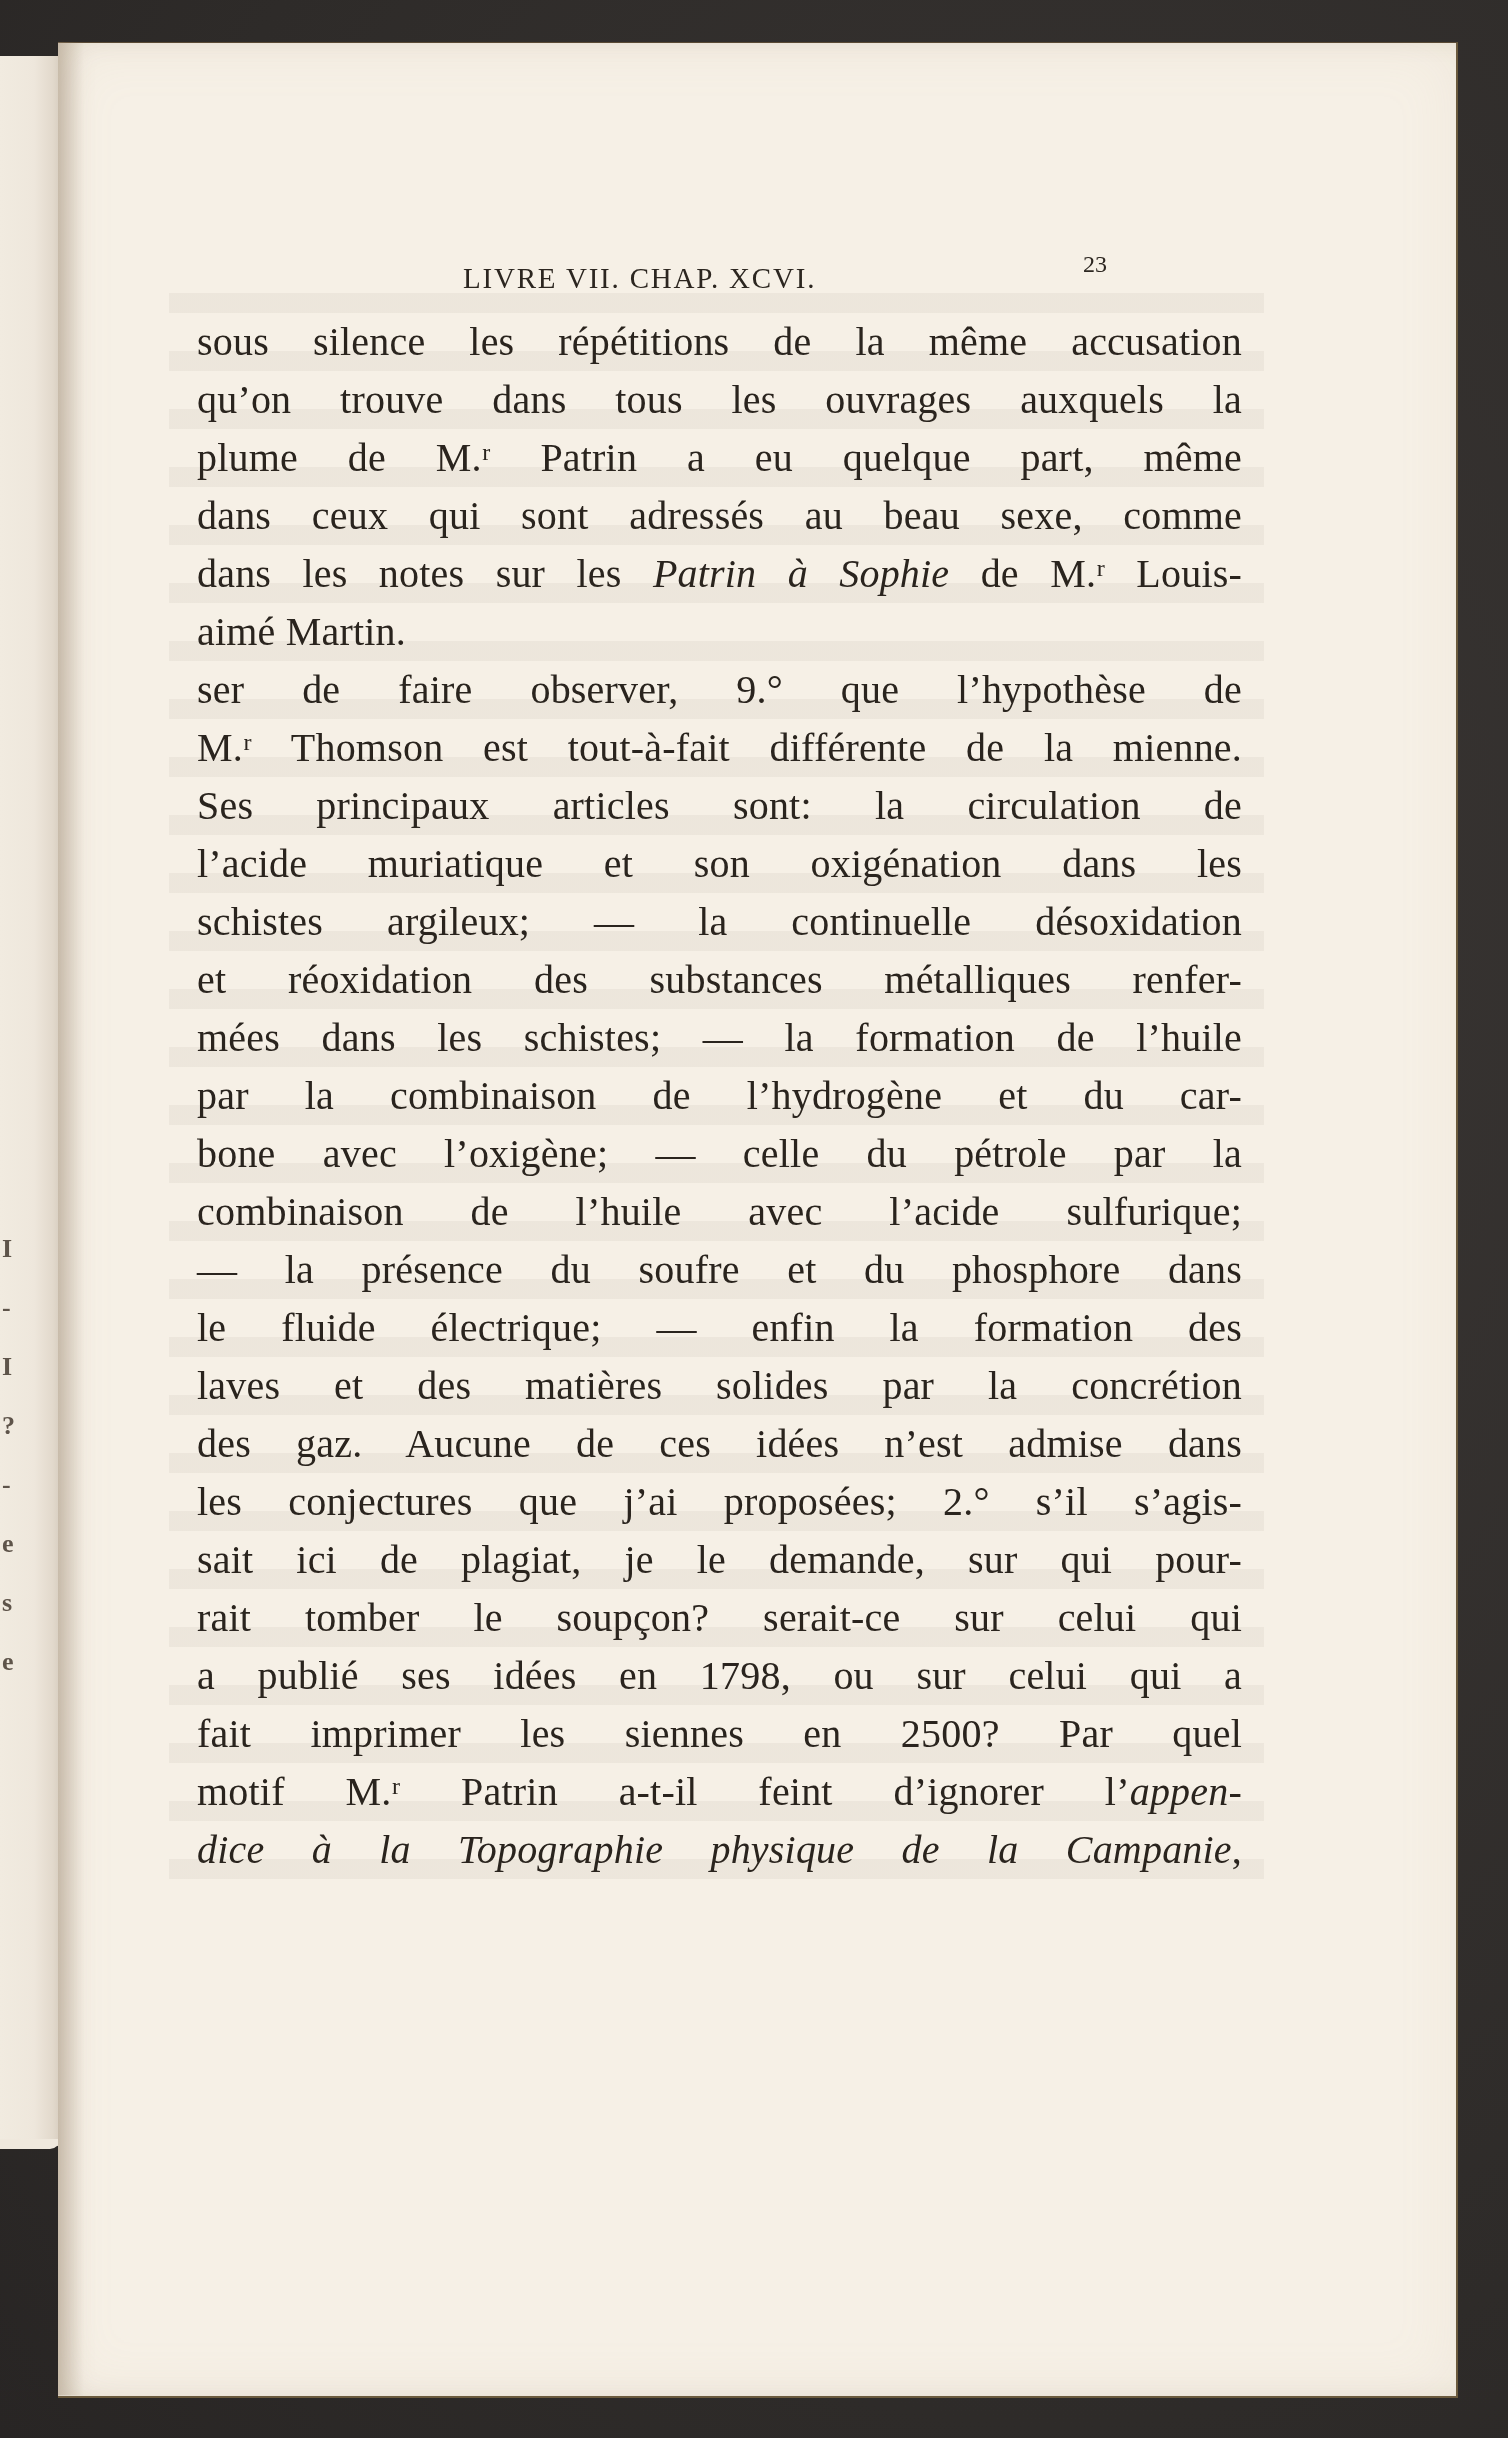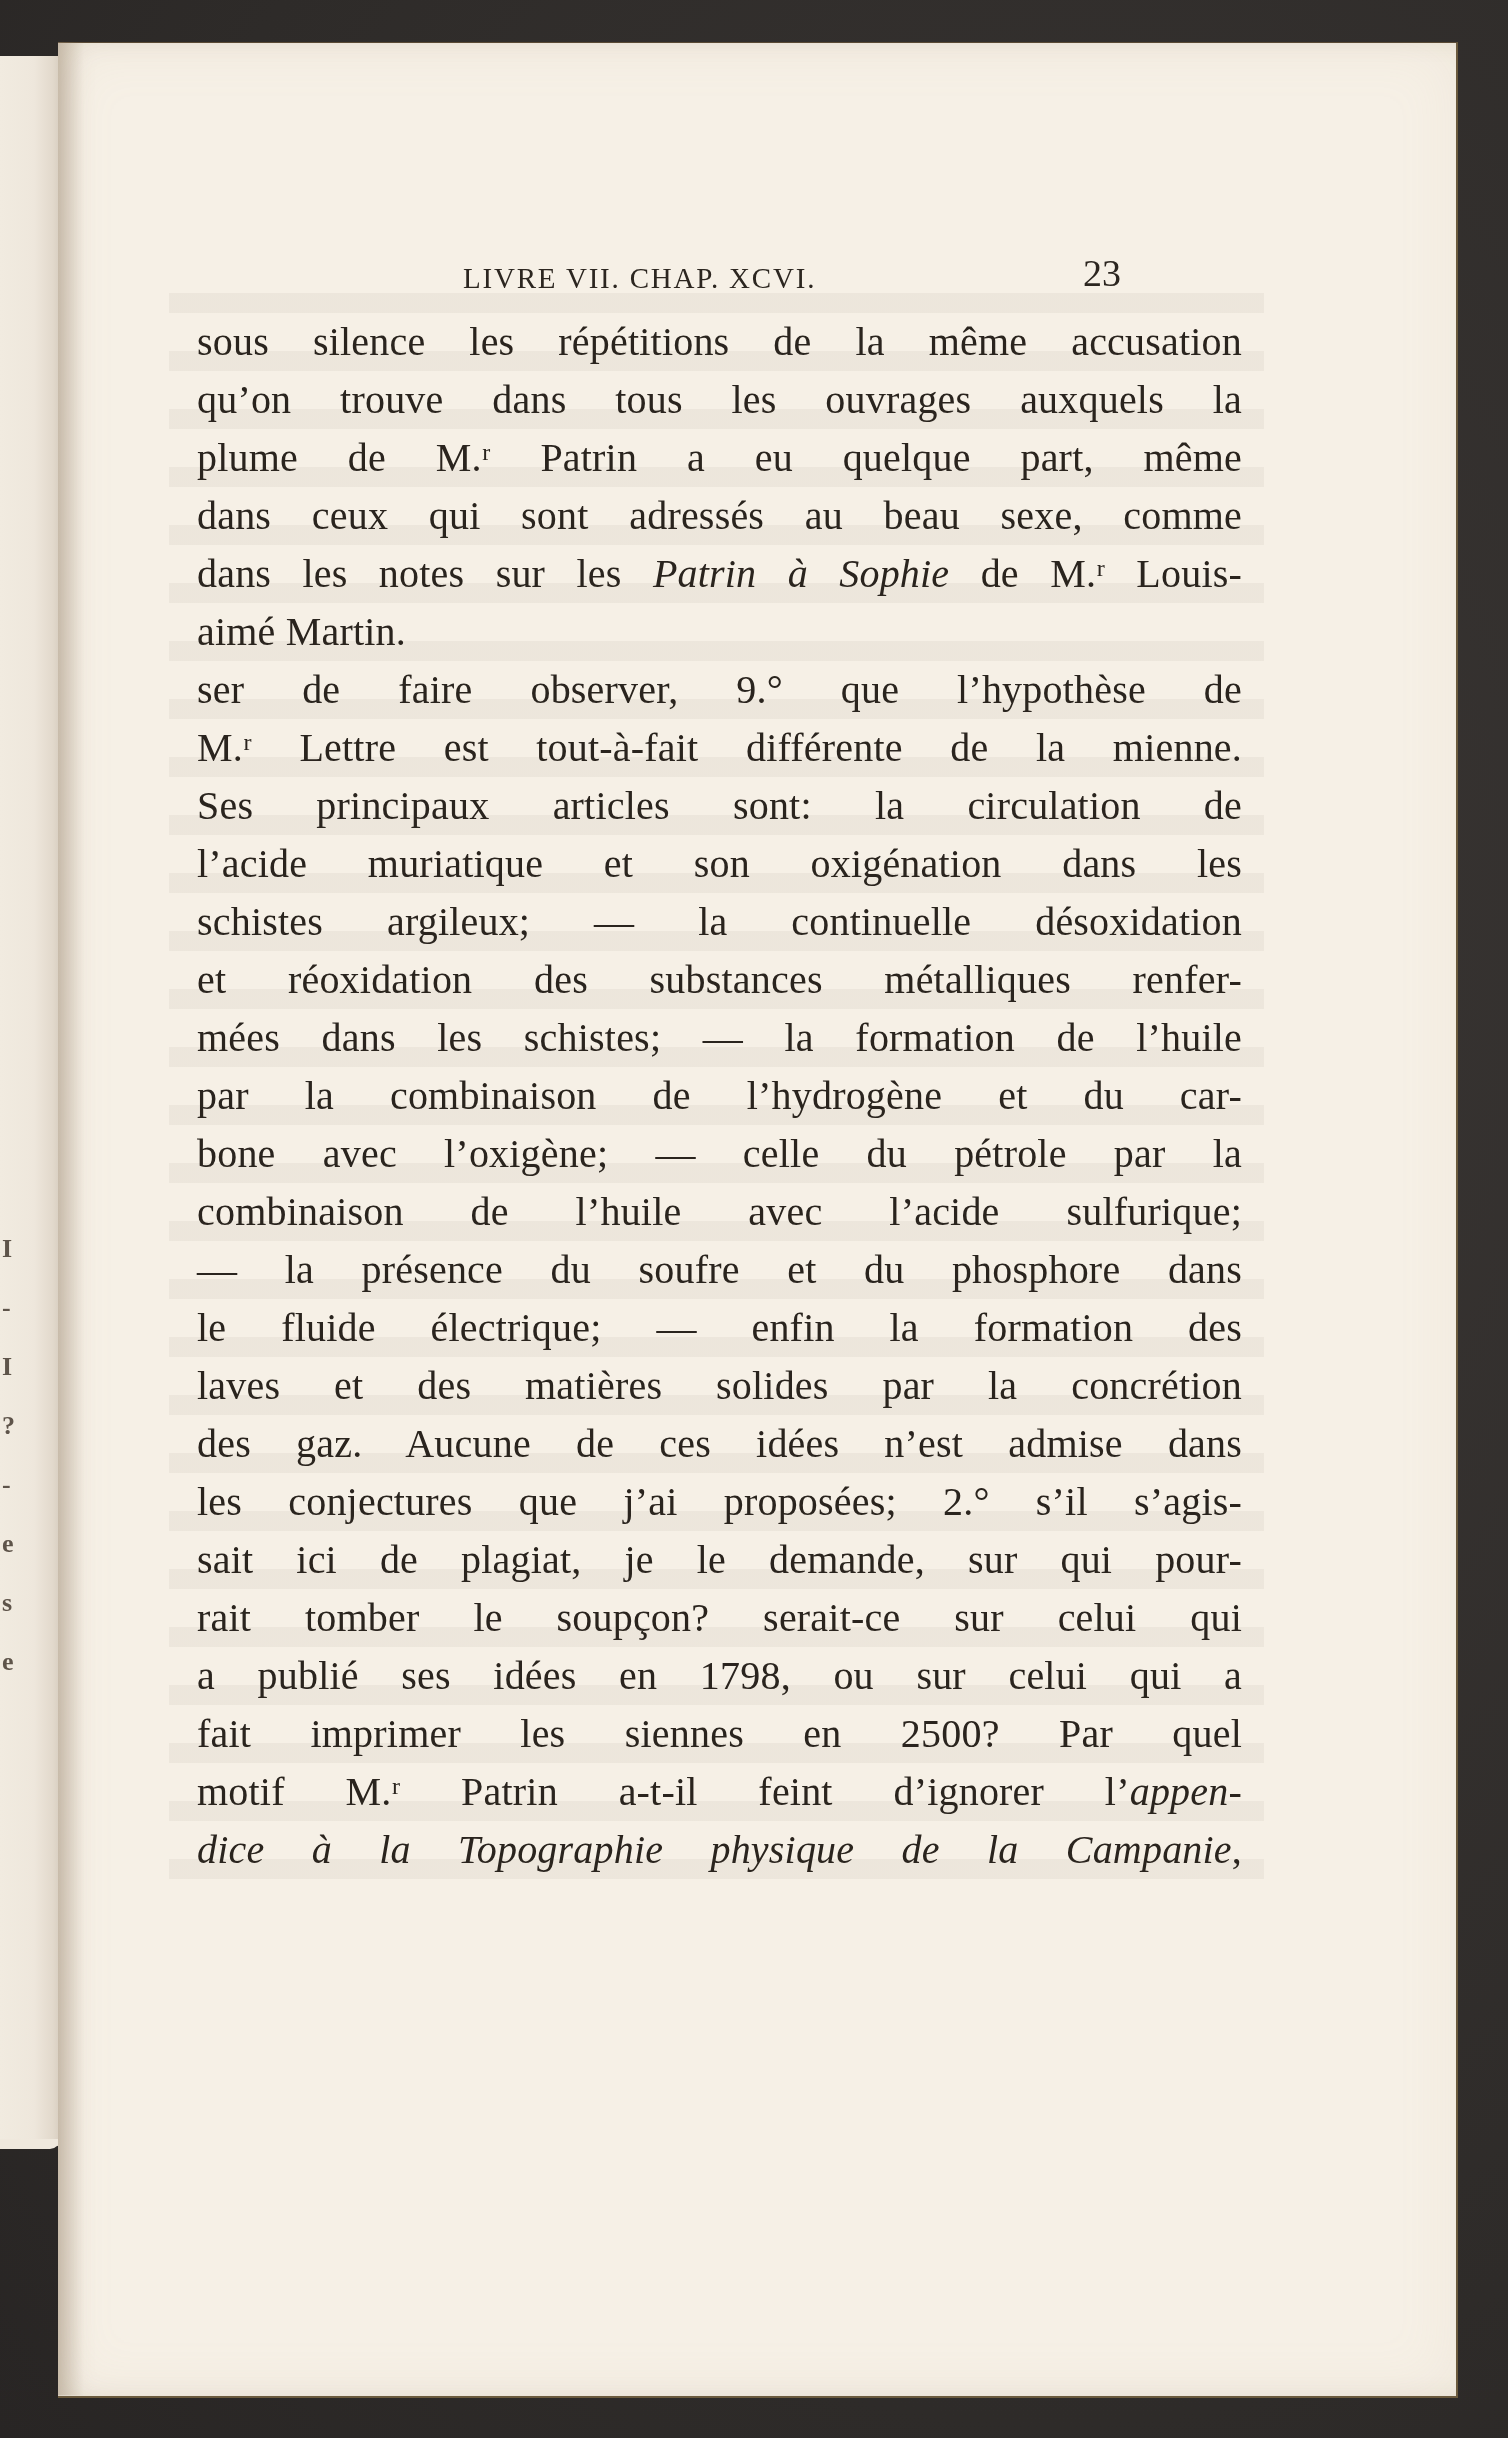--- a/index.html
+++ b/index.html
@@ -41,21 +41,21 @@
     opacity:0.06;
     background: repeating-linear-gradient(to bottom, transparent 0, transparent 24px, #5b4d3d 24px, #5b4d3d 44px, transparent 44px, transparent 58px);
   }
   .running-head {
     position:absolute; top:262px; left:463px;
     font-size:29px; letter-spacing:1.8px; color:#2c2620;
     font-family:Liberation Serif, serif;
   }
   .page-number {
     position:absolute; top:251px; left:1083px;
-    font-size:38px; color:#2c2620;
+    font-size:24px; color:#2c2620;
   }
   .body-text {
     position:absolute; left:181px; top:313px; width:1061px;
     font-size:40px; line-height:58px; color:#2a241e;
   }
   .line {
     display:block; white-space:nowrap; text-align:justify; text-align-last:justify;
     height:58px; letter-spacing:0.2px;margin-left:16px;
   }
   .line.last { text-align-last:left; }
@@ -87,21 +87,21 @@
 <div class="page-number">23</div>
 
 <div class="body-text" id="body-text">
     <span class="line"><span>sous silence les répétitions de la même accusation</span></span>
     <span class="line"><span>qu’on trouve dans tous les ouvrages auxquels la</span></span>
     <span class="line"><span>plume de M.ʳ Patrin a eu quelque part, même</span></span>
     <span class="line"><span>dans ceux qui sont adressés au beau sexe, comme</span></span>
     <span class="line"><span>dans les notes sur les </span><i>Patrin à Sophie</i><span> de M.ʳ Louis-</span></span>
     <span class="line last"><span>aimé Martin.</span></span>
     <span class="line"><span>ser de faire observer, 9.° que l’hypothèse de</span></span>
-    <span class="line"><span>M.ʳ Lettre est tout-à-fait différente de la mienne.</span></span>
+    <span class="line"><span>M.ʳ Thomson est tout-à-fait différente de la mienne.</span></span>
     <span class="line"><span>Ses principaux articles sont: la circulation de</span></span>
     <span class="line"><span>l’acide muriatique et son oxigénation dans les</span></span>
     <span class="line"><span>schistes argileux; — la continuelle désoxidation</span></span>
     <span class="line"><span>et réoxidation des substances métalliques renfer-</span></span>
     <span class="line"><span>mées dans les schistes; — la formation de l’huile</span></span>
     <span class="line"><span>par la combinaison de l’hydrogène et du car-</span></span>
     <span class="line"><span>bone avec l’oxigène; — celle du pétrole par la</span></span>
     <span class="line"><span>combinaison de l’huile avec l’acide sulfurique;</span></span>
     <span class="line"><span>— la présence du soufre et du phosphore dans</span></span>
     <span class="line"><span>le fluide électrique; — enfin la formation des</span></span>

